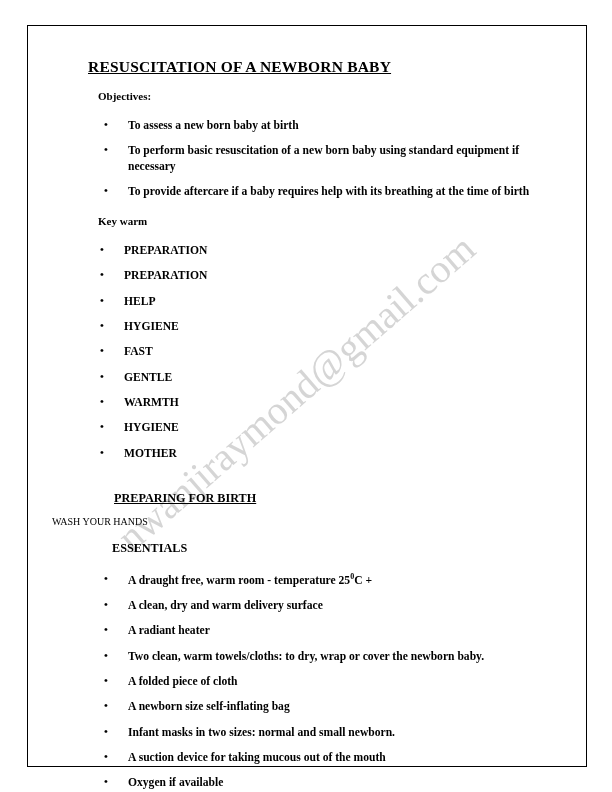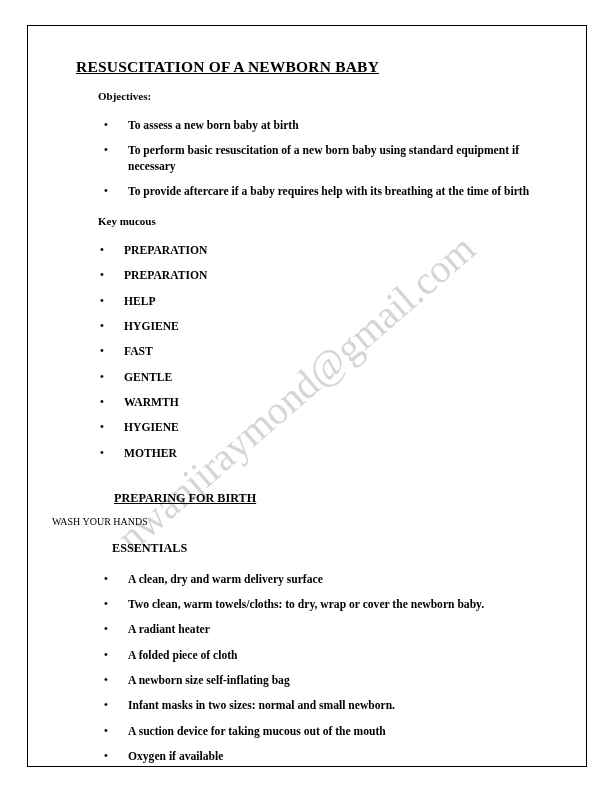--- a/index.html
+++ b/index.html
@@ -34,21 +34,21 @@
   .content {
     position: absolute;
     left: 60px;
     top: 58px;
     width: 500px;
   }
   h1.doc-title {
     font-size: 15.5px;
     font-weight: bold;
     text-decoration: underline;
-    margin: 0 0 14px 16px;
+    margin: 0 0 14px 28px;
     letter-spacing: 0.2px;
   }
   .sub-head {
     font-size: 11px;
     font-weight: bold;
     margin: 0 0 8px 38px;
   }
   .sub-head.keywords {
     margin-top: 14px;
     margin-bottom: 6px;
@@ -134,44 +134,45 @@
     <h1 class="doc-title">RESUSCITATION OF A NEWBORN BABY</h1>
 
     <div class="sub-head">Objectives:</div>
 
     <ul class="bullets">
       <li>To assess a new born baby at birth</li>
       <li>To perform basic resuscitation of a new born baby using standard equipment if necessary</li>
       <li>To provide aftercare if a baby requires help with its breathing at the time of birth</li>
     </ul>
 
-    <div class="sub-head keywords">Key mucous</div>
+    <div class="sub-head keywords">Key warm</div>
 
     <ul class="bullets kw">
       <li>PREPARATION</li>
       <li>PREPARATION</li>
       <li>HELP</li>
       <li>HYGIENE</li>
       <li>FAST</li>
       <li>GENTLE</li>
       <li>WARMTH</li>
       <li>HYGIENE</li>
       <li>MOTHER</li>
     </ul>
 
     <div class="section-head">PREPARING FOR BIRTH</div>
 
     <div class="plain-line">WASH YOUR HANDS</div>
 
     <div class="essentials">ESSENTIALS</div>
 
     <ul class="bullets">
+      <li><span>A draught free, warm room -  temperature 25</span><sup>0</sup><span>C +</span></li>
       <li>A clean, dry and warm delivery surface</li>
+      <li>A radiant heater</li>
       <li>Two clean, warm towels/cloths: to dry, wrap or cover the newborn baby.</li>
-      <li>A radiant heater</li>
       <li>A folded piece of cloth</li>
       <li>A newborn size self-inflating bag</li>
       <li>Infant masks in two sizes: normal and small newborn.</li>
       <li>A suction device for taking mucous out of the mouth</li>
       <li>Oxygen if available</li>
     </ul>
 
   </div>
 </div>
 

